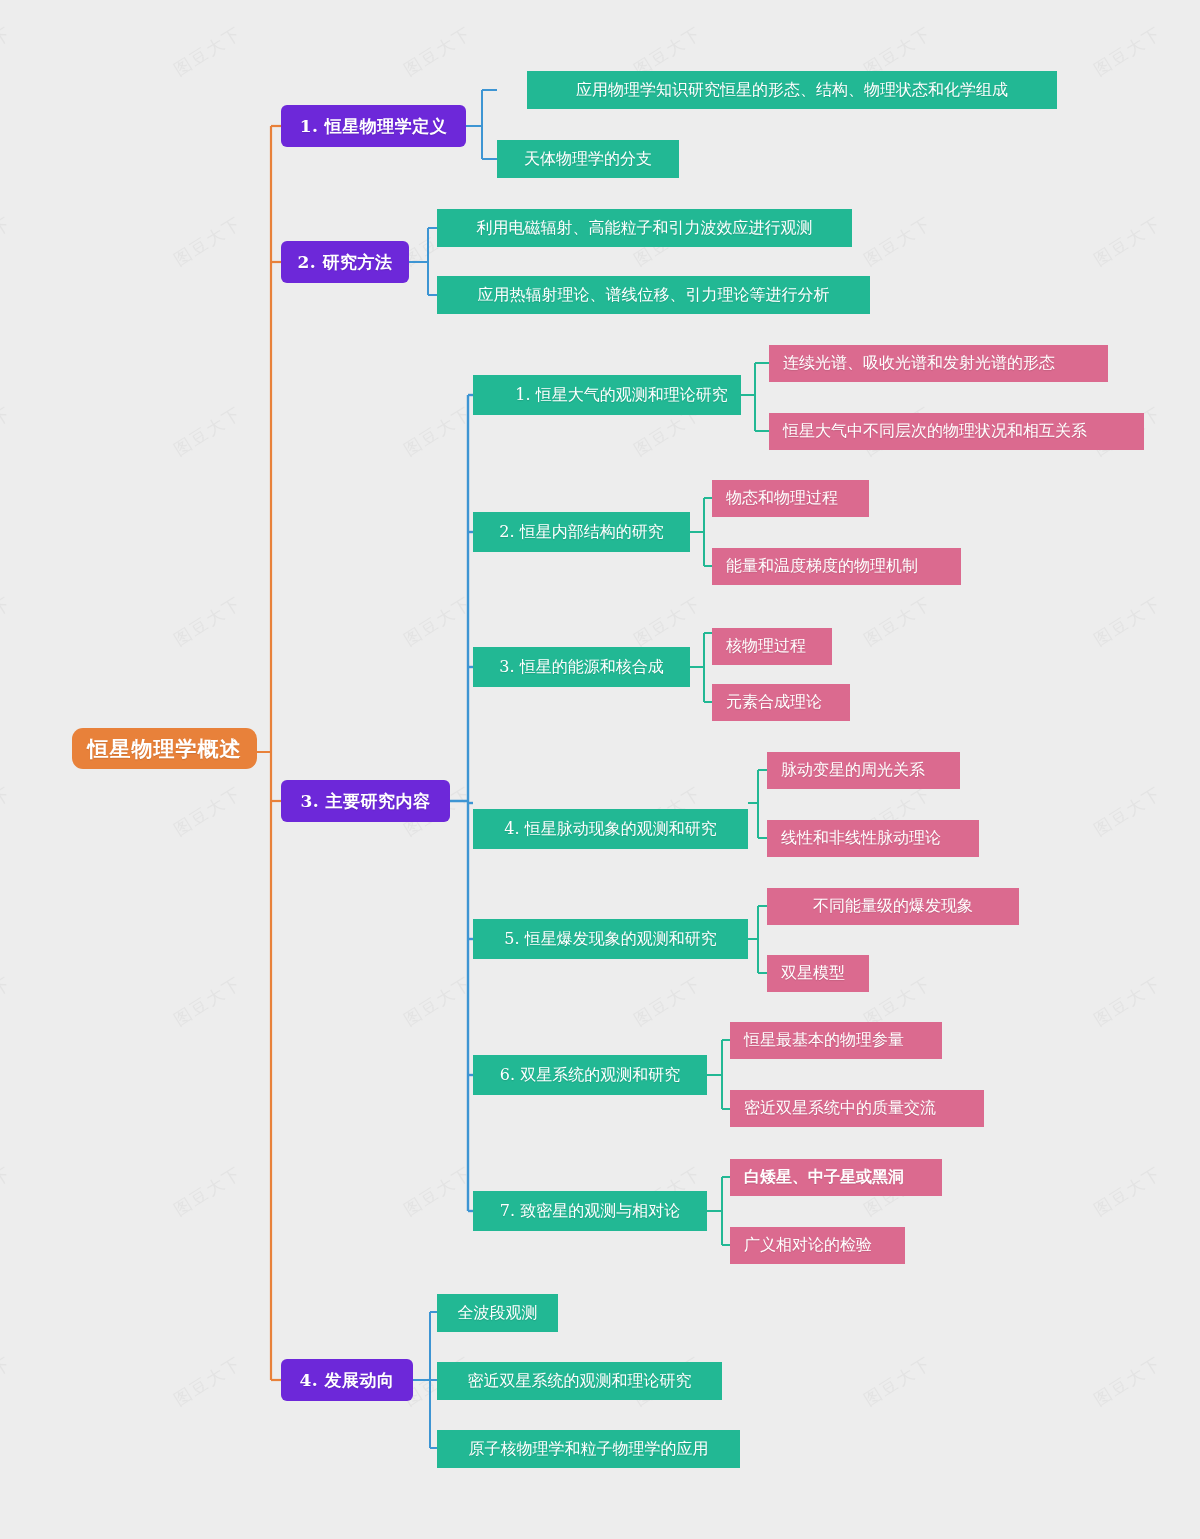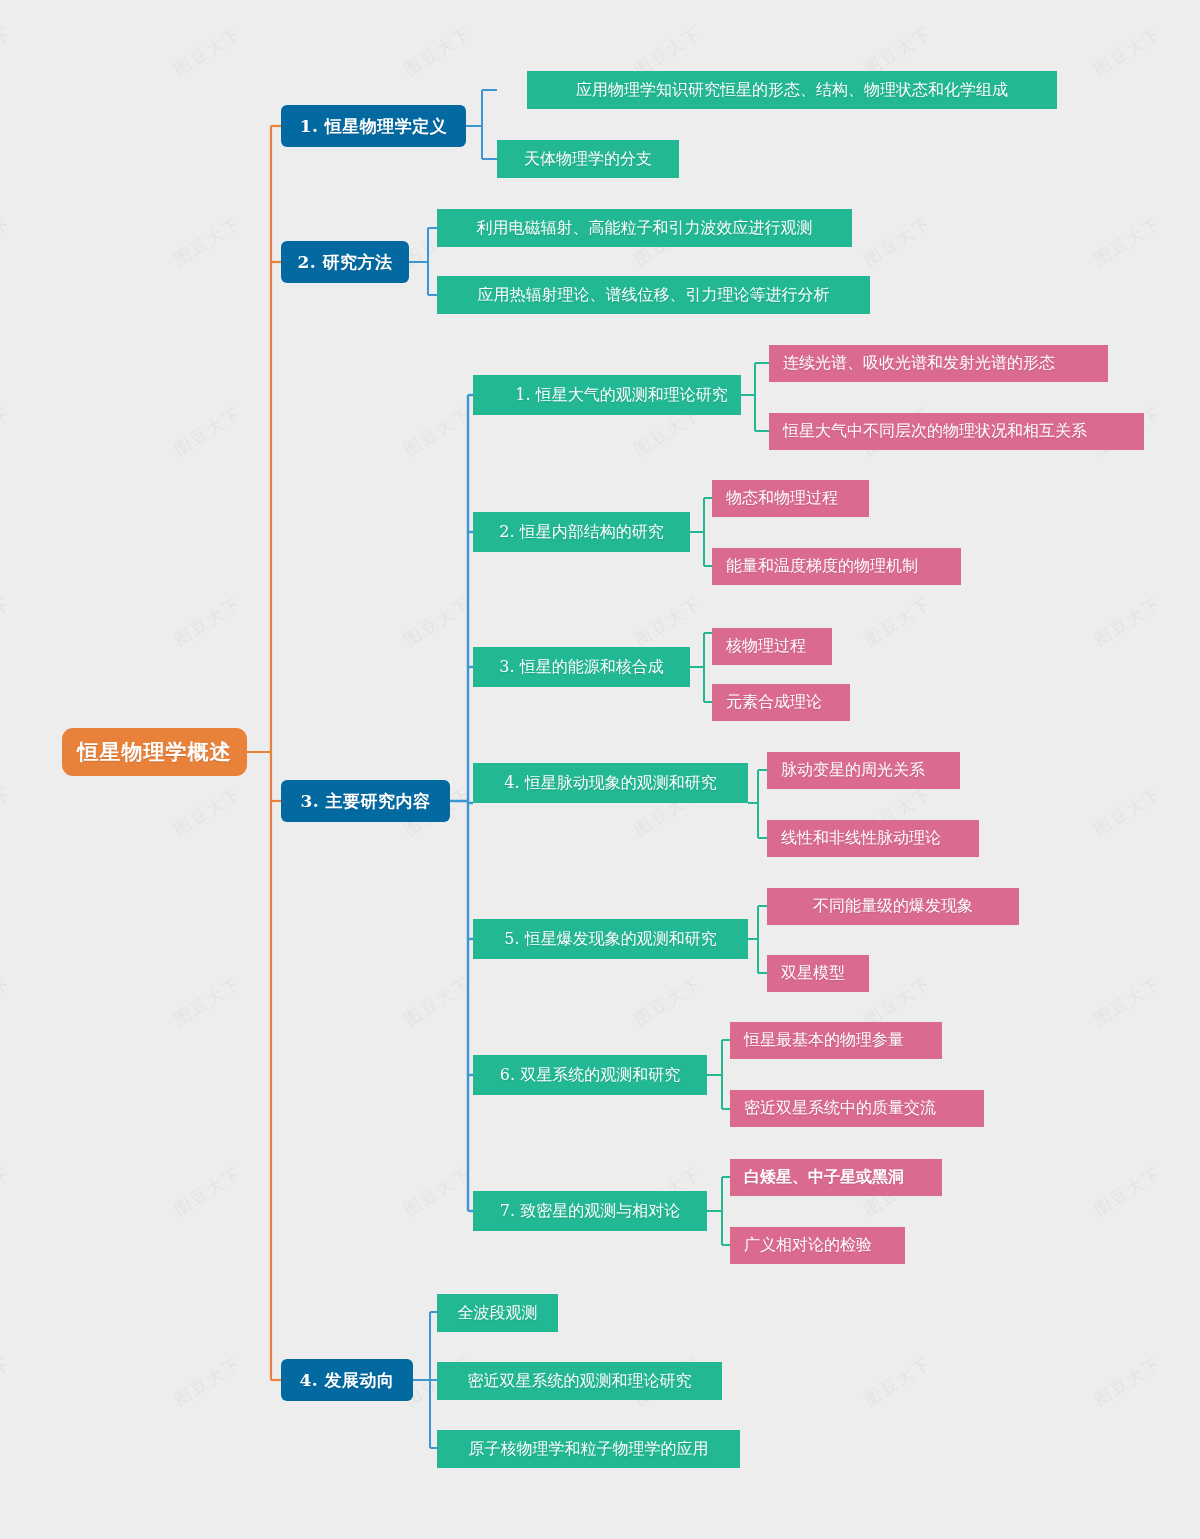--- a/index.html
+++ b/index.html
@@ -38,21 +38,21 @@
   .node.root{
     background:#e8813a;
     border-radius:11px;
     font-weight:bold;
     font-size:21px;
     padding:0 18px;
     justify-content:center;
     letter-spacing:1px;
   }
   .node.lvl1{
-    background:#0369a1;
+    background:#6d28d9;
     border-radius:6px;
     font-weight:bold;
     font-size:17px;
     padding:0 16px;
     justify-content:center;
     letter-spacing:.5px;
   }
   .node.lvl2{
     background:#22b894;
     font-size:16px;
@@ -155,21 +155,21 @@
     <path d="M748,939 L758,939 L758,906 M758,939 L758,973 M758,906 L767,906 M758,973 L767,973" fill="none" stroke="#22b894" stroke-width="2"></path>
     <path d="M707,1075 L722,1075 L722,1040 M722,1075 L722,1109 M722,1040 L730,1040 M722,1109 L730,1109" fill="none" stroke="#22b894" stroke-width="2"></path>
     <path d="M707,1211 L722,1211 L722,1177 M722,1211 L722,1245 M722,1177 L730,1177 M722,1245 L730,1245" fill="none" stroke="#22b894" stroke-width="2"></path>
 
     <path d="M413,1380 L430,1380 L430,1312 M430,1380 L430,1448" fill="none" stroke="#3d95d3" stroke-width="2"></path>
     <path d="M430,1312 L437,1312" fill="none" stroke="#3d95d3" stroke-width="2"></path>
     <path d="M430,1380 L437,1380" fill="none" stroke="#3d95d3" stroke-width="2"></path>
     <path d="M430,1448 L437,1448" fill="none" stroke="#3d95d3" stroke-width="2"></path>
   </svg>
 
-  <div class="node root" style="left:62px;top:728px;width:185px;height:48px;">
+  <div class="node root" style="left:72px;top:728px;width:185px;height:41px;">
     <span>恒星物理学概述</span>
   </div>
 
   <div class="node lvl1" style="left:281px;top:105px;width:185px;height:42px;">
     <span>1. 恒星物理学定义</span>
   </div>
   <div class="node lvl1" style="left:281px;top:241px;width:128px;height:42px;">
     <span>2. 研究方法</span>
   </div>
   <div class="node lvl1" style="left:281px;top:780px;width:169px;height:42px;">
@@ -195,21 +195,21 @@
 
   <div class="node lvl2" style="left:473px;top:375px;width:268px;height:40px;padding-left:43px;">
     <span>1. 恒星大气的观测和理论研究</span>
   </div>
   <div class="node lvl2" style="left:473px;top:512px;width:217px;height:40px;">
     <span>2. 恒星内部结构的研究</span>
   </div>
   <div class="node lvl2" style="left:473px;top:647px;width:217px;height:40px;">
     <span>3. 恒星的能源和核合成</span>
   </div>
-  <div class="node lvl2" style="left:473px;top:763px;width:275px;height:40px;">
+  <div class="node lvl2" style="left:473px;top:809px;width:275px;height:40px;">
     <span>4. 恒星脉动现象的观测和研究</span>
   </div>
   <div class="node lvl2" style="left:473px;top:919px;width:275px;height:40px;">
     <span>5. 恒星爆发现象的观测和研究</span>
   </div>
   <div class="node lvl2" style="left:473px;top:1055px;width:234px;height:40px;">
     <span>6. 双星系统的观测和研究</span>
   </div>
   <div class="node lvl2" style="left:473px;top:1191px;width:234px;height:40px;">
     <span>7. 致密星的观测与相对论</span>

